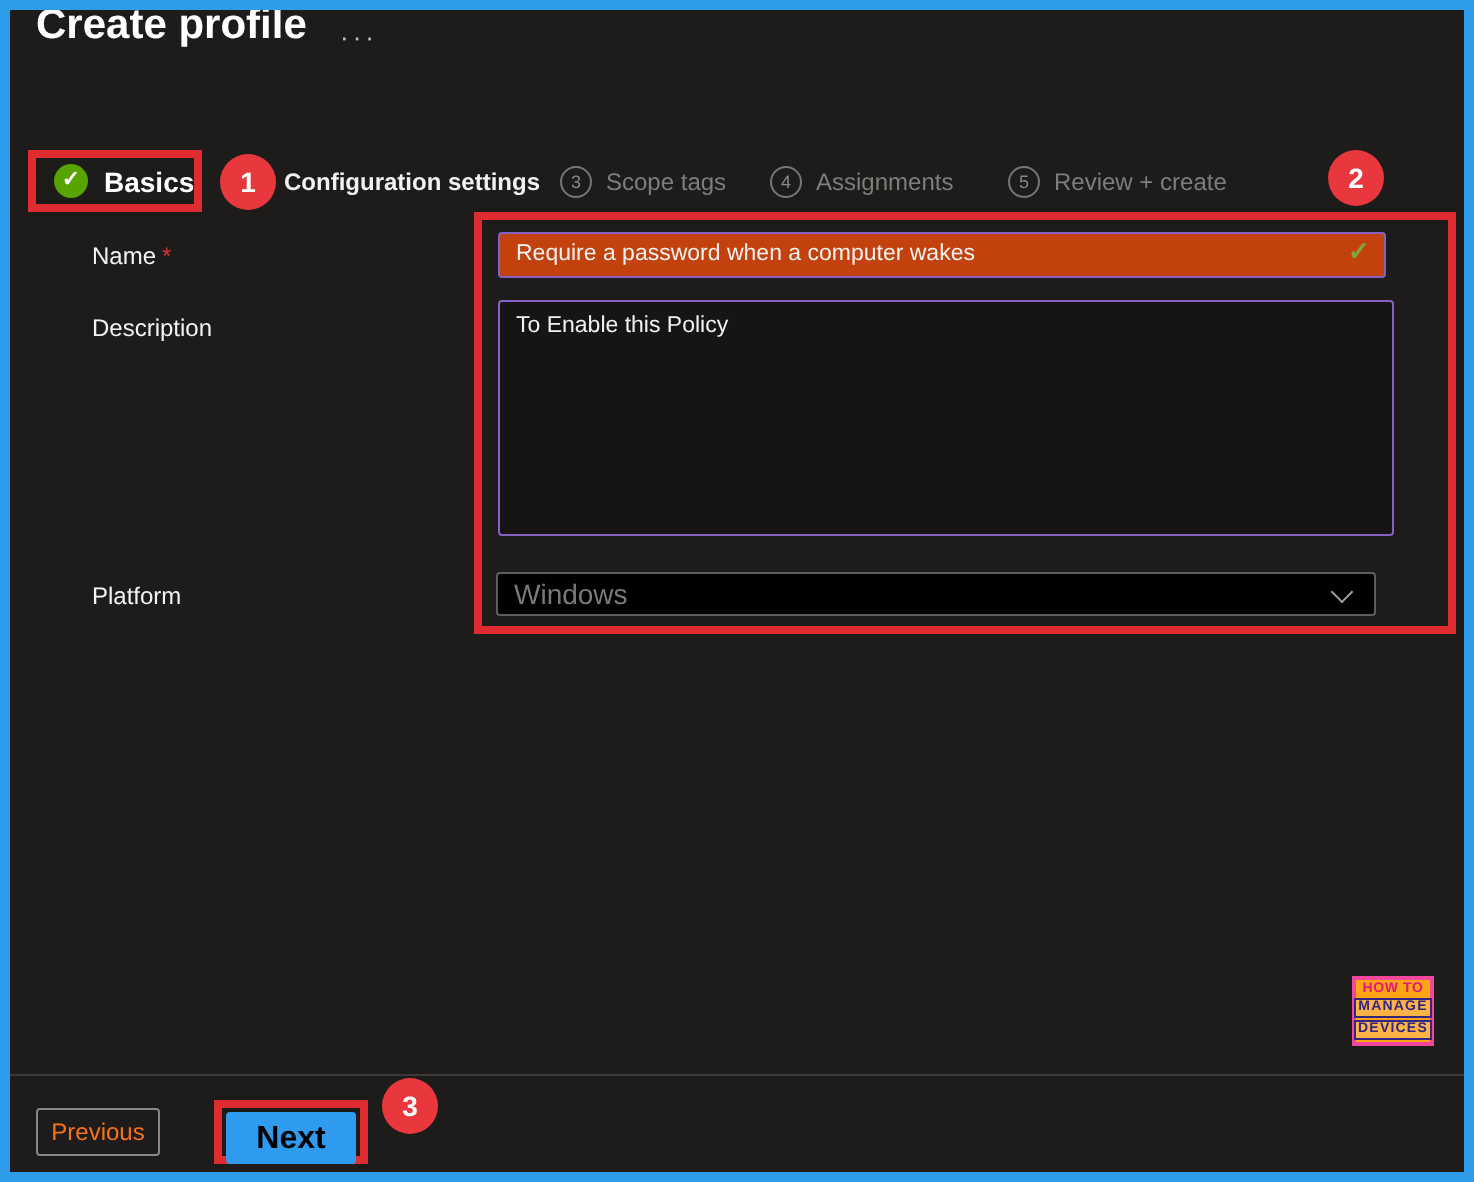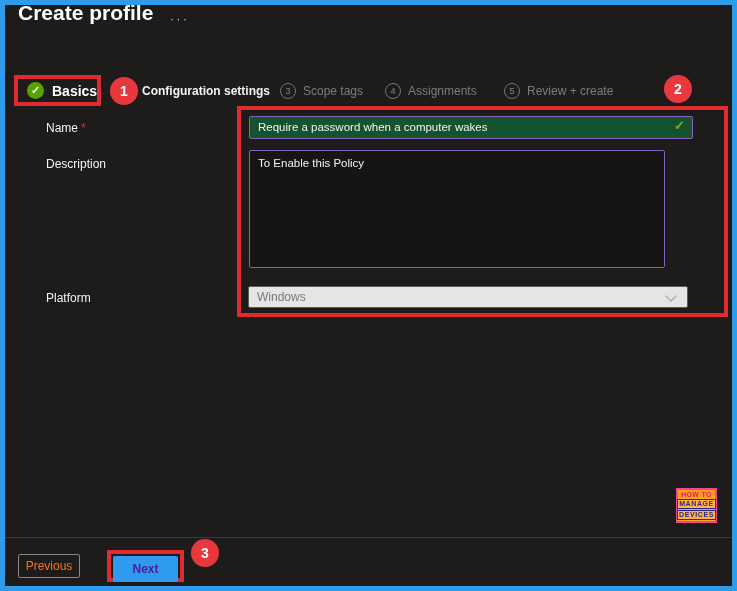--- a/index.html
+++ b/index.html
@@ -51,36 +51,36 @@
 
   
   .field-label { position:absolute; left:18px; font-size:12px; color:#f3f2f1;margin-left:28px; }
   .lbl-name { top:121px; }
   .lbl-desc { top:157px; }
   .lbl-platform { top:291px; }
   .req { color:#d13438; margin-left:3px; }
 
   .text-input {
     position:absolute; left:249px; top:116px; width:444px; height:23px;
-    background:#14532d; border:1px solid #8661c5; border-radius:2px;
+    background:#c2410c; border:1px solid #8661c5; border-radius:2px;
     color:#f3f2f1; font-size:11.5px; line-height:21px; padding:0 24px 0 8px;
     display:block; white-space:nowrap; overflow:hidden;
   }
   .valid-check-pos { position:absolute; left:674px; top:118px; color:#84a33e; font-size:13px; font-weight:bold; z-index:2; }
 
   .textarea {
-    position:absolute; left:249px; top:150px; width:416px; height:118px;
+    position:absolute; left:249px; top:150px; width:448px; height:118px;
     background:#161514; border:1px solid #8661c5; border-radius:2px;
     color:#f3f2f1; font-size:11.5px; padding:6px 8px; display:block;
   }
 
   .dropdown {
     position:absolute; left:248px; top:286px; width:440px; height:22px;
-    background:#e5e5e5; border:1px solid #605e5c; border-radius:2px;
-    color:#7b7977; font-size:12px; line-height:20px; padding:0 28px 0 8px;
+    background:#000000; border:1px solid #605e5c; border-radius:2px;
+    color:#7b7977; font-size:14px; line-height:20px; padding:0 28px 0 8px;
     cursor:default;
   }
   .chevron {
     position:absolute; right:12px; top:5px; width:8px; height:8px;
     border-right:1.6px solid #a19f9d; border-bottom:1.6px solid #a19f9d;
     transform:rotate(45deg); display:block;
   }
 
   
   .logo {
@@ -99,21 +99,21 @@
   .divider { position:absolute; left:5px; right:5px; top:537px; height:1px; background:#3a3938; }
   .btn-previous {
     position:absolute; left:18px; top:554px; width:62px; height:24px;
     background:transparent; border:1px solid #8a8886; border-radius:2px;
     color:#f97316; font-size:12px; text-align:center; line-height:22px; cursor:pointer;
     font-family:"Liberation Sans", sans-serif;
   }
   .btn-next {
     position:absolute; left:113px; top:556px; width:65px; height:26px;
     background:#2f9bef; border:none; border-radius:2px;
-    color:#4c1d95; font-size:12px; font-weight:bold; text-align:center; line-height:21px;
+    color:#000000; font-size:16px; font-weight:bold; text-align:center; line-height:21px;
     cursor:pointer; z-index:25; font-family:"Liberation Sans", sans-serif;
   }
 </style>
 </head>
 <body>
 
 <div class="frame">
 
   <div class="title">Create profile</div>
   <div class="ellipsis">···</div>

